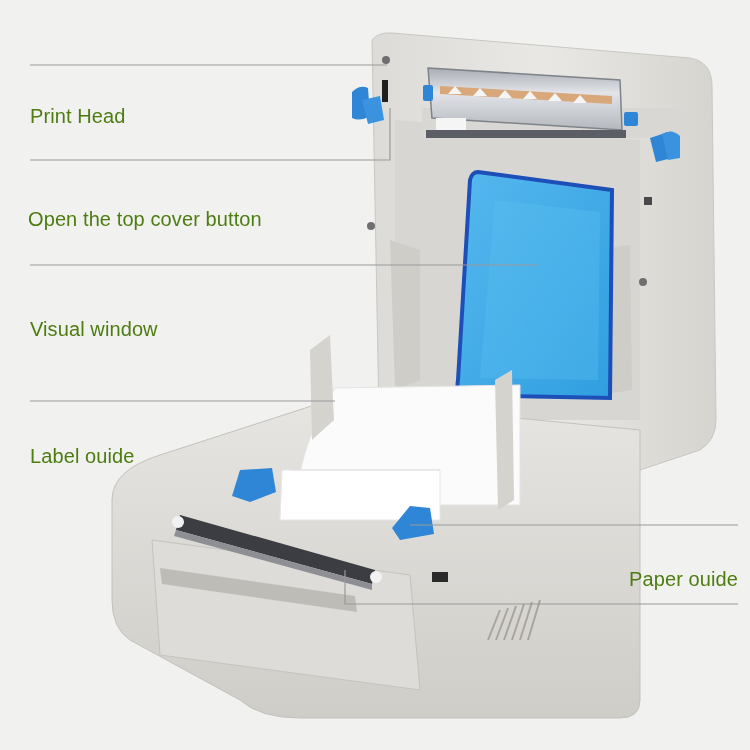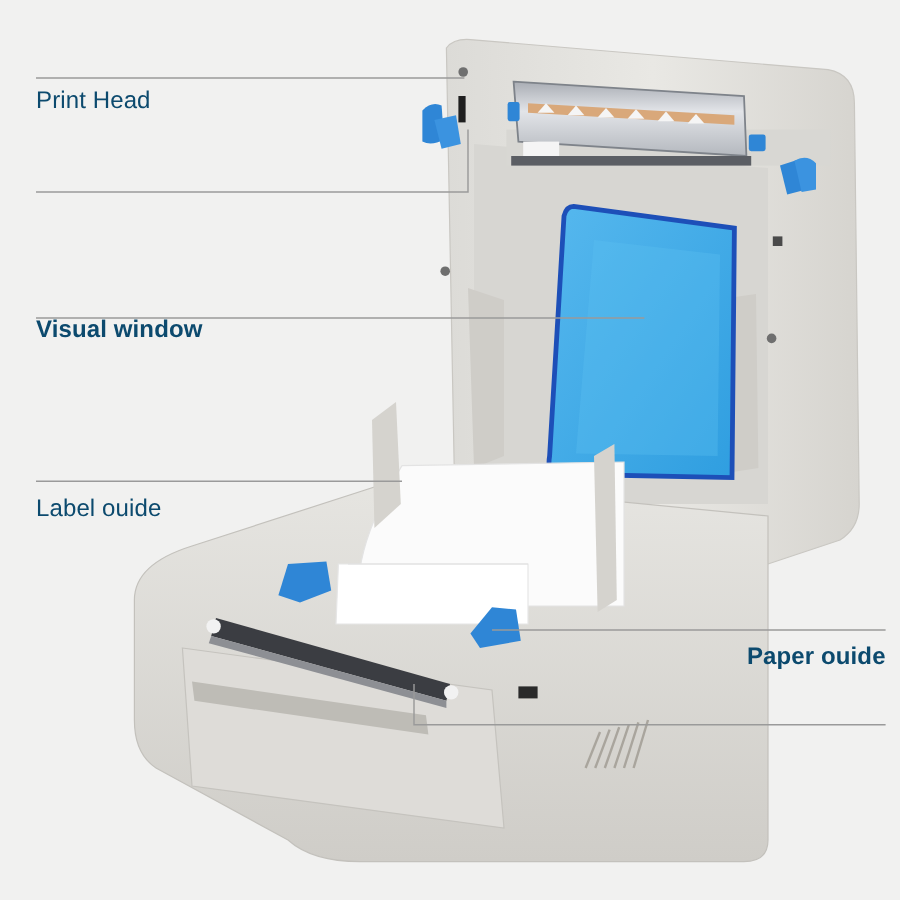--- a/index.html
+++ b/index.html
@@ -7,25 +7,26 @@
     width: 750px; height: 750px; overflow: hidden;
     background: #f1f1f0;
     font-family: "Liberation Sans", "DejaVu Sans", sans-serif;
     position: relative;
   }
   .stage { position: absolute; left: 0; top: 0; width: 750px; height: 750px; }
   svg.printer { position: absolute; left: 0; top: 0; }
   .label {
     position: absolute;
     font-size: 20px;
-    color: #0c4a6e;
+    color: #4d7c0f;
     white-space: nowrap;
     letter-spacing: 0.1px;
+    margin-top: 32px;
   }
-  .label.right { text-align: left; font-weight: bold; }
+  .label.right { text-align: left; }
 </style>
 </head>
 <body>
 
 <div class="stage">
 
   <svg class="printer" width="750" height="750" viewBox="0 0 750 750">
     <defs>
       <linearGradient id="coverGrad" x1="0" y1="0" x2="1" y2="0">
         <stop offset="0" stop-color="#dcdbd7"></stop>
@@ -136,17 +137,18 @@
       <line x1="30" y1="65" x2="387" y2="65"></line>
       <polyline points="30,160 390,160 390,108"></polyline>
       <line x1="30" y1="265" x2="537" y2="265"></line>
       <line x1="30" y1="401" x2="335" y2="401"></line>
       <line x1="410" y1="525" x2="738" y2="525"></line>
       <polyline points="345,570 345,604 738,604"></polyline>
     </g>
   </svg>
 
   <div class="label" style="left:30px; top:73px;">Print Head</div>
-  <div class="label" style="left:30px; top:264px;font-weight:bold;">Visual window</div>
+  <div class="label" style="left:28px; top:176px;">Open the top cover button</div>
+  <div class="label" style="left:30px; top:286px;">Visual window</div>
   <div class="label" style="left:30px; top:413px;">Label ouide</div>
   <div class="label right" style="right:12px; top:536px;">Paper ouide</div>
 
 </div>
 
 </body></html>

